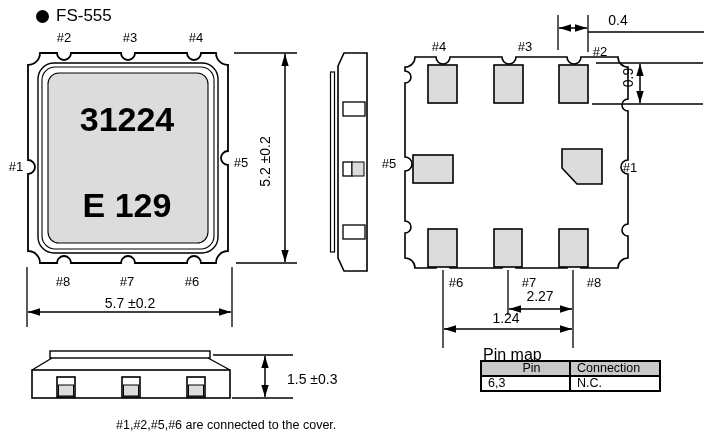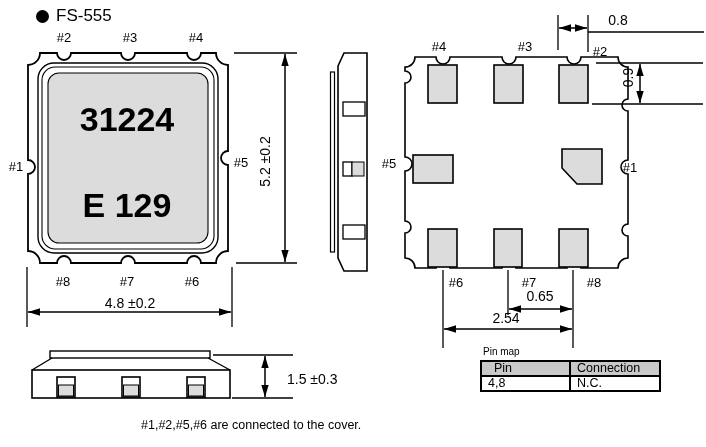--- a/index.html
+++ b/index.html
@@ -6,22 +6,22 @@
   #stage{
     position:relative;width:706px;height:447px;background:#fff;overflow:hidden;
     font-family:"Liberation Sans",sans-serif;color:#000;
   }
   .abs{position:absolute;}
   .lbl{position:absolute;font-size:13px;color:#000;text-align:center;white-space:nowrap;line-height:14px;}
   .dim{position:absolute;font-size:14px;color:#000;text-align:center;white-space:nowrap;line-height:15px;}
   .rot{transform:rotate(-90deg);transform-origin:center center;}
   #title-row{position:absolute;left:36px;top:6px;font-size:17px;display:flex;align-items:center;gap:7px;}
   #title-row .bullet{width:13px;height:13px;border-radius:50%;background:#000;display:inline-block;}
-  #note-text{position:absolute;left:141px;top:418px;font-size:12.5px;white-space:nowrap;}
-  #pinmap-caption{position:absolute;left:483px;top:346px;font-size:10px;}
+  #note-text{position:absolute;left:116px;top:418px;font-size:12.5px;white-space:nowrap;}
+  #pinmap-caption{position:absolute;left:483px;top:346px;font-size:16px;}
   table.pinmap{
     position:absolute;left:480px;top:360px;border-collapse:collapse;
     font-size:12.5px;table-layout:fixed;
   }
   table.pinmap td{border:2px solid #000;height:13px;padding:0 0 0 6px;line-height:13px;overflow:hidden;white-space:nowrap;}
   table.pinmap tr.hdr td{background:#c9c9c9;}
   table.pinmap td.c1{width:75px;}
   table.pinmap td.c2{width:82px;margin-left:32px;}
   svg{position:absolute;overflow:visible;}
   svg text{font-family:"Liberation Sans",sans-serif;}
@@ -70,21 +70,21 @@
 
   <div class="lbl" style="left:50px;top:31px;width:28px;">#2</div>
   <div class="lbl" style="left:116px;top:31px;width:28px;">#3</div>
   <div class="lbl" style="left:182px;top:31px;width:28px;">#4</div>
   <div class="lbl" style="left:4px;top:160px;width:24px;">#1</div>
   <div class="lbl" style="left:229px;top:156px;width:24px;">#5</div>
   <div class="lbl" style="left:49px;top:275px;width:28px;">#8</div>
   <div class="lbl" style="left:113px;top:275px;width:28px;">#7</div>
   <div class="lbl" style="left:178px;top:275px;width:28px;">#6</div>
 
-  <div class="dim" style="left:90px;top:296px;width:80px;">4.8 ±0.2</div>
+  <div class="dim" style="left:90px;top:296px;width:80px;">5.7 ±0.2</div>
   <div class="dim rot" style="left:230px;top:154px;width:70px;">5.2 ±0.2</div>
 
   <svg class="abs" style="left:318px;top:42px;" width="62" height="245" viewBox="0 0 62 245">
     <rect x="12.5" y="30" width="4" height="180" fill="#fff" stroke="#000" stroke-width="1.2"></rect>
     <path d="M 20 24 L 26 11 L 49 11 L 49 229 L 26 229 L 20 216 Z" fill="#fff" stroke="#000" stroke-width="1.6"></path>
     <rect x="25" y="60" width="22" height="14" fill="#fff" stroke="#000" stroke-width="1.3"></rect>
     <rect x="25" y="120" width="9" height="14" fill="#fff" stroke="#000" stroke-width="1.3"></rect>
     <rect x="34" y="120" width="12" height="14" fill="#dcdcdc" stroke="#000" stroke-width="1"></rect>
     <rect x="25" y="183" width="22" height="14" fill="#fff" stroke="#000" stroke-width="1.3"></rect>
   </svg>
@@ -139,24 +139,24 @@
 
   <div class="lbl" style="left:425px;top:40px;width:28px;">#4</div>
   <div class="lbl" style="left:511px;top:40px;width:28px;">#3</div>
   <div class="lbl" style="left:586px;top:45px;width:28px;">#2</div>
   <div class="lbl" style="left:377px;top:157px;width:24px;">#5</div>
   <div class="lbl" style="left:618px;top:161px;width:24px;">#1</div>
   <div class="lbl" style="left:442px;top:276px;width:28px;">#6</div>
   <div class="lbl" style="left:515px;top:276px;width:28px;">#7</div>
   <div class="lbl" style="left:580px;top:276px;width:28px;">#8</div>
 
-  <div class="dim" style="left:600px;top:13px;width:36px;">0.8</div>
+  <div class="dim" style="left:600px;top:13px;width:36px;">0.4</div>
   <div class="dim rot" style="left:610px;top:70px;width:36px;">0.9</div>
-  <div class="dim" style="left:517px;top:289px;width:46px;">0.65</div>
-  <div class="dim" style="left:483px;top:311px;width:46px;">2.54</div>
+  <div class="dim" style="left:517px;top:289px;width:46px;">2.27</div>
+  <div class="dim" style="left:483px;top:311px;width:46px;">1.24</div>
 
   <svg class="abs" style="left:25px;top:345px;" width="280" height="62" viewBox="0 0 280 62">
     <defs>
       <marker id="ah4" markerWidth="13" markerHeight="9" refX="12" refY="4" orient="auto-start-reverse" markerUnits="userSpaceOnUse">
         <path d="M12 4 L0 0.3 L0 7.7 Z" fill="#000"></path>
       </marker>
     </defs>
     <rect x="25" y="6" width="160" height="7" fill="#fff" stroke="#000" stroke-width="1.4"></rect>
     <path d="M 7 25 L 27 13 M 205 25 L 183 13" fill="none" stroke="#000" stroke-width="1.4"></path>
     <rect x="7" y="25" width="198" height="28" fill="#fff" stroke="#000" stroke-width="1.6"></rect>
@@ -175,23 +175,23 @@
     </g>
   </svg>
   <div class="dim" style="left:287px;top:372px;width:72px;text-align:left;">1.5 ±0.3</div>
 
   <div id="note-text">#1,#2,#5,#6 are connected to the cover.</div>
 
   <div id="pinmap-caption">Pin map</div>
   <table class="pinmap">
     <tbody>
       <tr class="hdr">
-        <td class="c1" style="padding-left:12px;">Pin</td>
+        <td class="c1" style="padding-left:12px;text-align:center;">Pin</td>
         <td class="c2">Connection</td>
       </tr>
       <tr>
-        <td class="c1">4,8</td>
+        <td class="c1">6,3</td>
         <td class="c2">N.C.</td>
       </tr>
     </tbody>
   </table>
 
 </div>
 
 </body></html>

